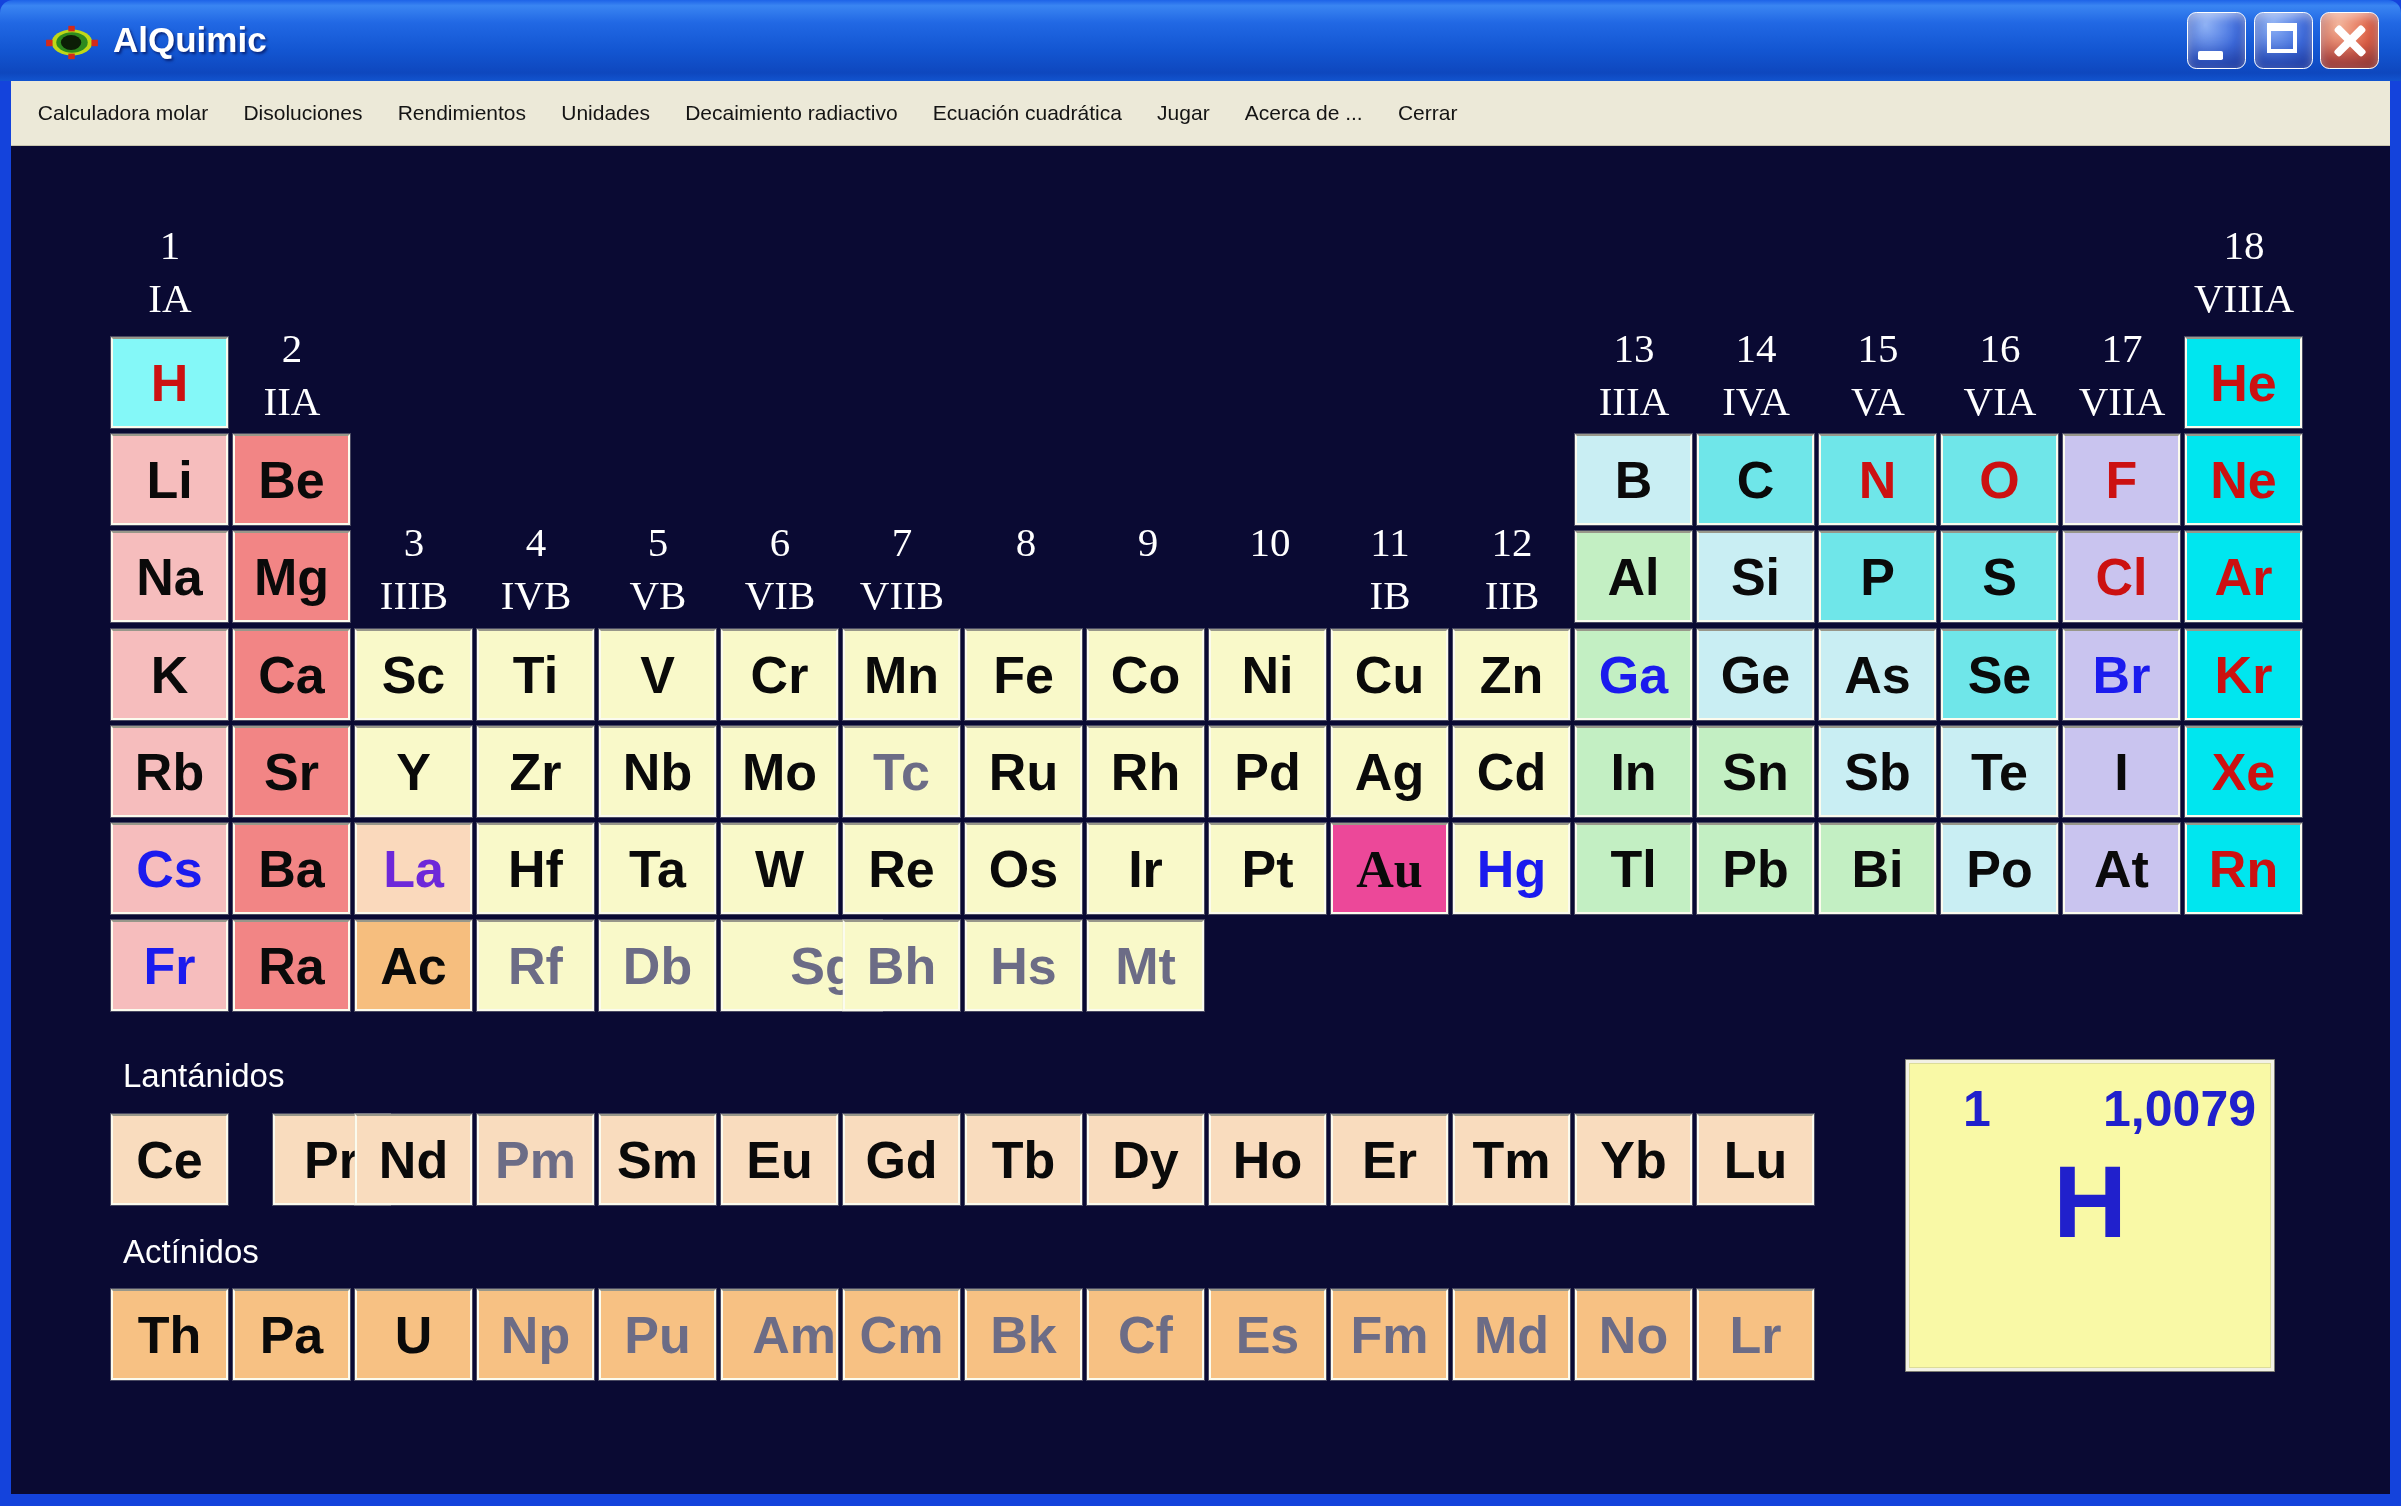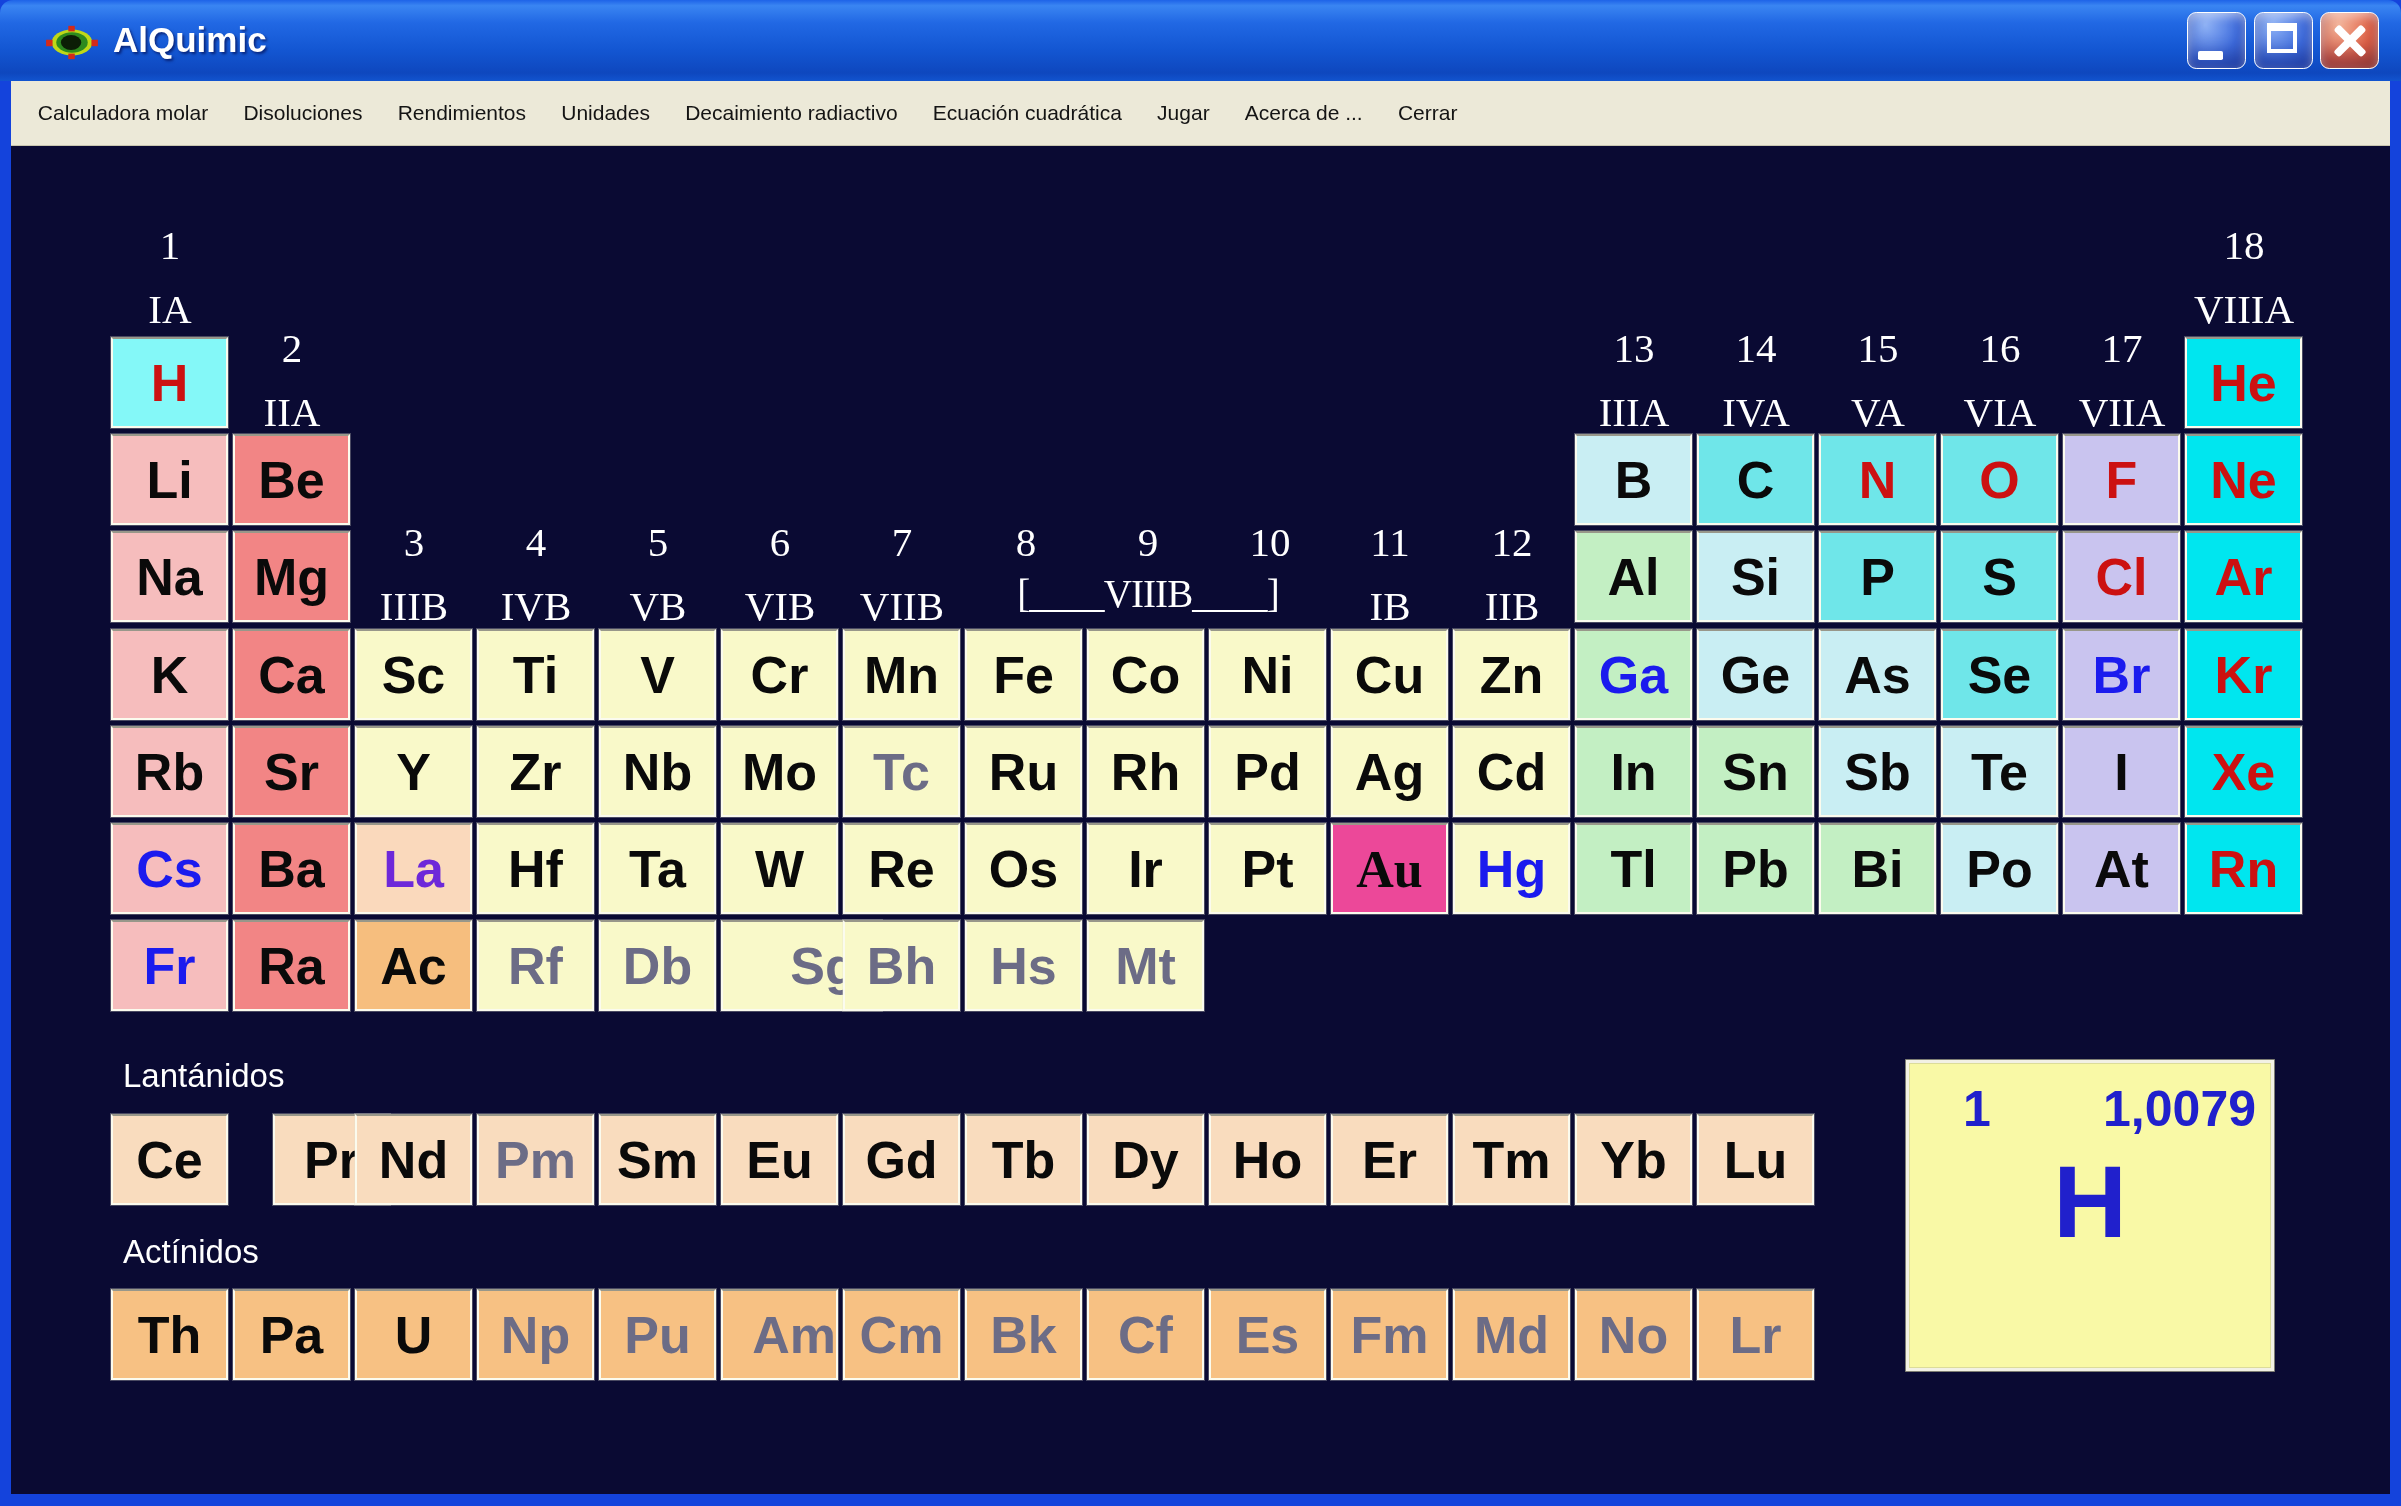--- a/index.html
+++ b/index.html
@@ -51,21 +51,21 @@
   .cell {
     position:absolute; width:113px; height:87px; box-sizing:content-box;
     border:2.8px solid; border-color:#98978A #FBFBEE #FBFBEE #FBFBEE;
     outline:0.9px solid rgba(225,225,210,.30);
     text-align:center; line-height:89px;
     font-size:52px; font-weight:700; cursor:default;
   }
   .glabel { position:absolute; width:118px; color:#FFF; text-align:center;
             font-family:"Liberation Serif", serif; }
   .glabel .gnum { font-size:41px; line-height:46px; }
-  .glabel .grom { font-size:41px; line-height:46px; margin-top:18px; }
+  .glabel .grom { font-size:41px; line-height:46px; margin-top:7px; }
   .viiib { position:absolute; left:965px; top:519px; width:366px; color:#FFF;
            font-family:"Liberation Serif", serif; text-align:center; }
   .viiib-nums { display:flex; }
   .viiib-nums span { width:122px; font-size:41px; line-height:46px; text-align:center; }
   .viiib-bracket { font-size:39px; line-height:46px; margin-top:5.5px; white-space:pre; letter-spacing:-0.9px; }
 
   .series-label { position:absolute; color:#FFF; font-size:33px; }
 
   
   .infobox {
@@ -293,21 +293,20 @@
     <div class="cell" style="left: 1575px; top: 1289px; background: rgb(247, 193, 131); color: rgb(108, 108, 134);">No</div>
     <div class="cell" style="left: 1697px; top: 1289px; background: rgb(247, 193, 131); color: rgb(108, 108, 134);">Lr</div>
   </div>
 
 <div class="viiib">
   <div class="viiib-nums">
     <span>8</span>
     <span>9</span>
     <span>10</span>
   </div>
-  <div class="viiib-bracket">[____VIIIB____]</div>
 </div>
 
 <div class="series-label" style="left:123px; top:1057px;">Lantánidos</div>
 <div class="series-label" style="left:123px; top:1233px;">Actínidos</div>
 
 <div class="infobox">
   <div class="num">1</div>
   <div class="mass">1,0079</div>
   <div class="sym">H</div>
 </div>

